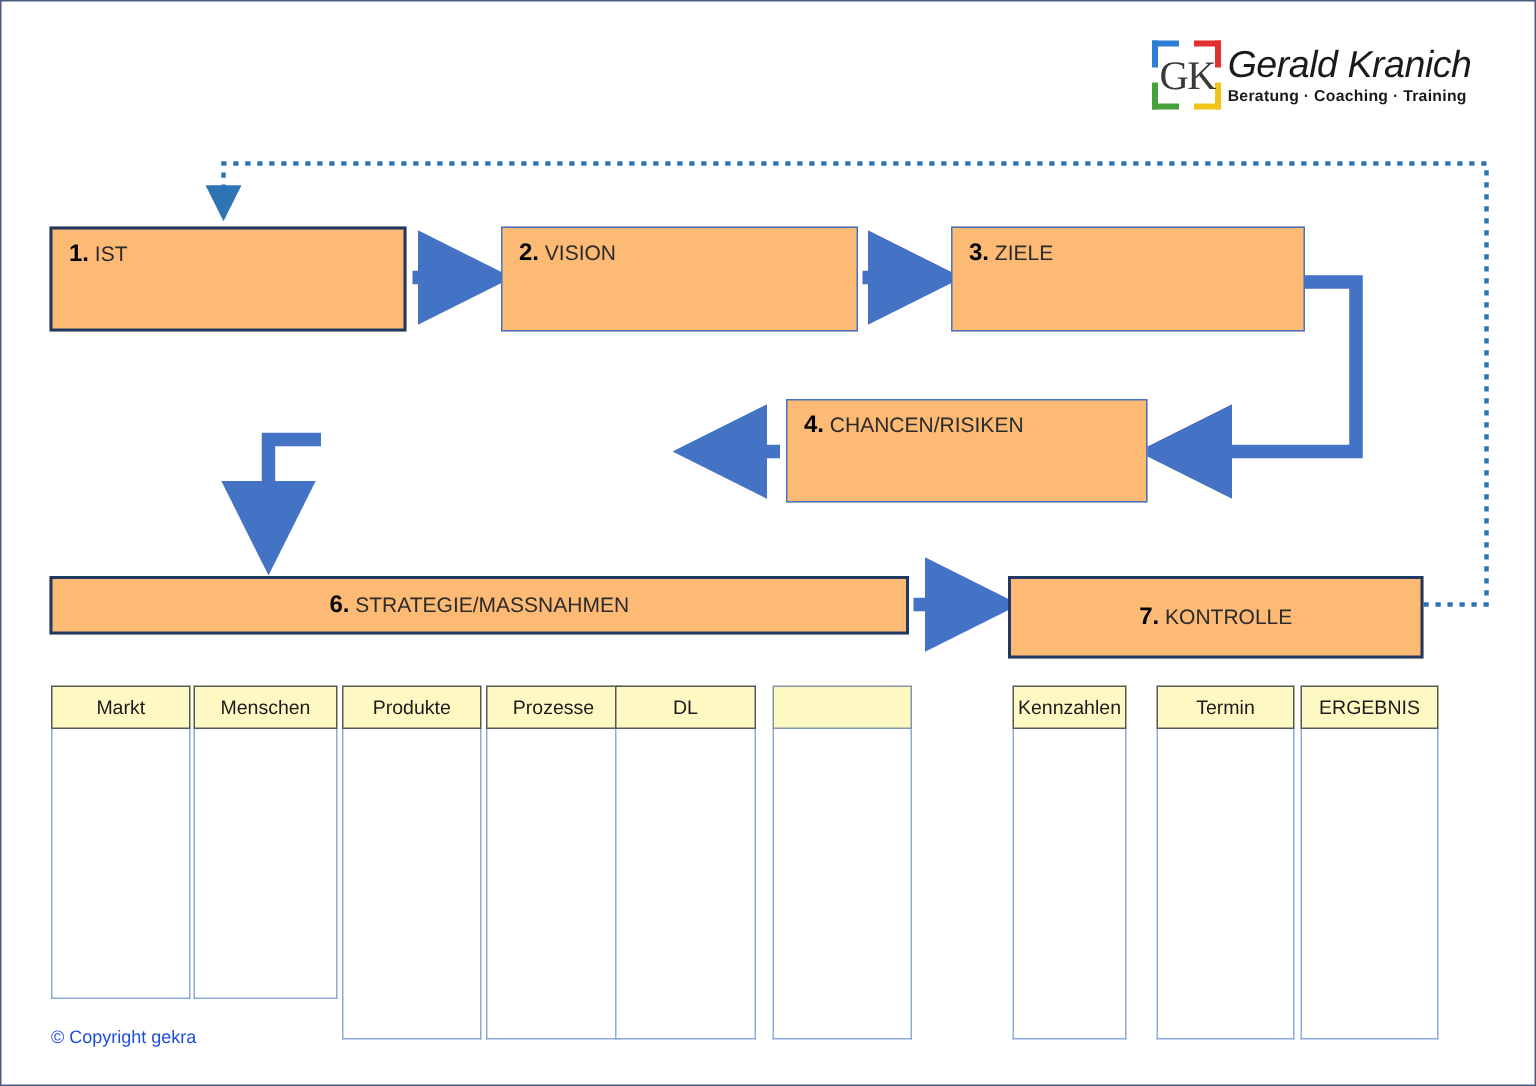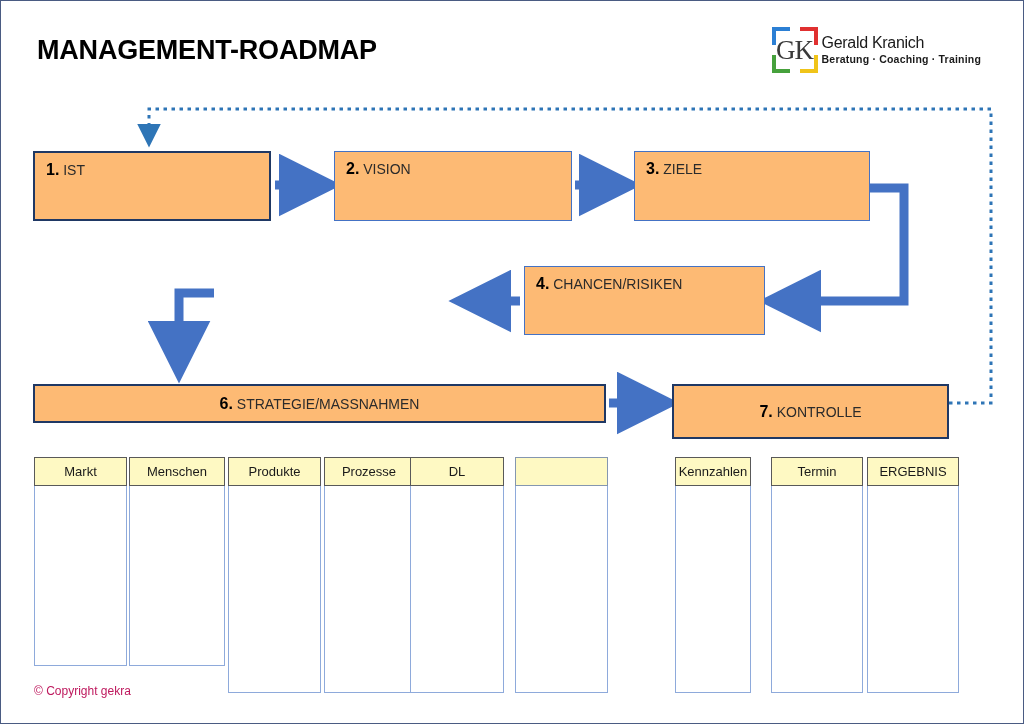--- a/index.html
+++ b/index.html
@@ -60,24 +60,25 @@
     display: flex;
     align-items: center;
     justify-content: center;
     font-family: "Liberation Serif", serif;
     font-size: 27px;
     color: #3a3a3a;
     letter-spacing: -1px;
   }
   .logo-text { line-height: 1.05; }
   .logo-name {
-    font-size: 16px;
+    font-size: 25px;
     color: #1a1a1a;
     letter-spacing: -0.3px;
     white-space: nowrap;
+    font-style: italic;
   }
   .logo-tag {
     font-size: 10.5px;
     font-weight: bold;
     color: #1a1a1a;
     letter-spacing: 0.2px;
     margin-top: 2px;
     white-space: nowrap;
   }
 
@@ -133,30 +134,29 @@
     border-top: none;
     background: #ffffff;
   }
 
   
   .copyright {
     position: absolute;
     left: 33px;
     top: 683px;
     font-size: 12px;
-    color: #be185d;
+    color: #1d4ed8;
     white-space: nowrap;
   }
 </style>
 </head>
 <body>
 
 <div id="page">
 
-  <div class="title">MANAGEMENT-ROADMAP</div>
 
   <div class="logo">
     <div class="logo-mark">
       <span class="corner c-tl"></span>
       <span class="corner c-tr"></span>
       <span class="corner c-bl"></span>
       <span class="corner c-br"></span>
       <span class="gk">GK</span>
     </div>
     <div class="logo-text">

